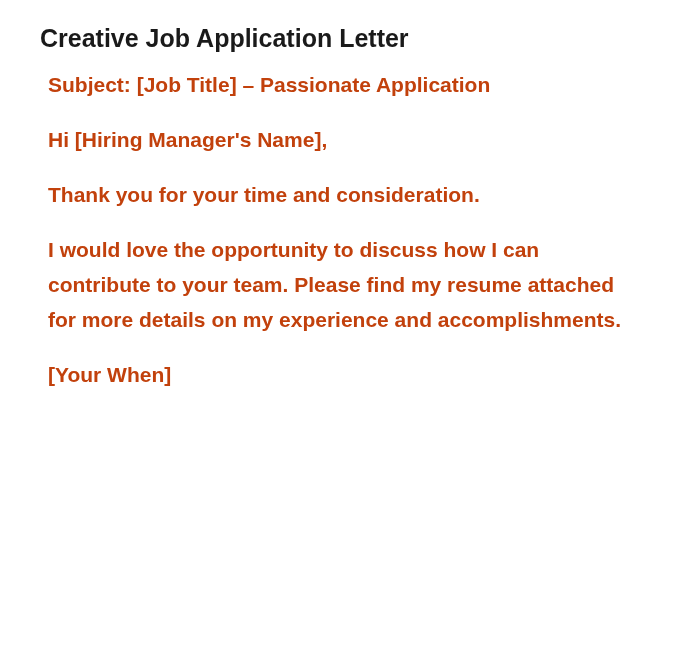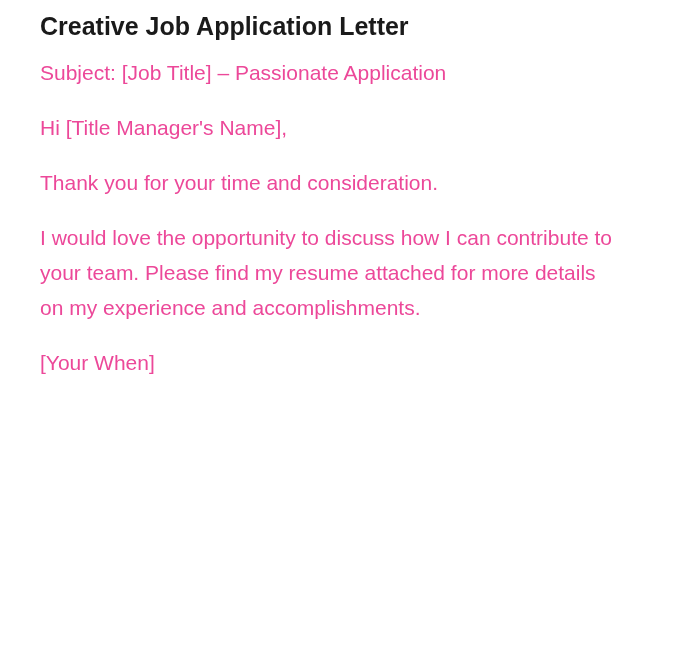--- a/index.html
+++ b/index.html
@@ -8,47 +8,47 @@
   }
   body {
     width: 700px;
     height: 656px;
     background: #ffffff;
     overflow: hidden;
     font-family: "Liberation Sans", "DejaVu Sans", sans-serif;
   }
   .letter {
     box-sizing: content-box;
-    padding: 10px 0 0 40px;
+    padding: 22px 0 0 40px;
     width: 582px;
   }
   .letter-title {
     font-size: 25px;
     line-height: 32px;
     font-weight: 700;
     color: #1a1a1a;
     margin: 0 0 13px 0;
   }
   .letter-par {
     font-size: 21px;
     line-height: 35px;
-    font-weight: 400;
-    color: #ec4899;
-    margin: 0 0 20px 0;
+    font-weight: 700;
+    color: #c2410c;
+    margin: 0 0 20px 8px;
   }
 </style>
 </head>
 <body>
 
 <main class="letter">
   <h1 class="letter-title">Creative Job Application Letter</h1>
 
   <p class="letter-par">Subject: [Job Title] – Passionate Application</p>
 
-  <p class="letter-par">Hi [Title Manager's Name],</p>
+  <p class="letter-par">Hi [Hiring Manager's Name],</p>
 
 
   <p class="letter-par">Thank you for your time and consideration.</p>
 
   <p class="letter-par">I would love the opportunity to discuss how I can contribute to your team. Please find my resume attached for more details on my experience and accomplishments.</p>
 
 
   <p class="letter-par">[Your When]</p>
 </main>
 

